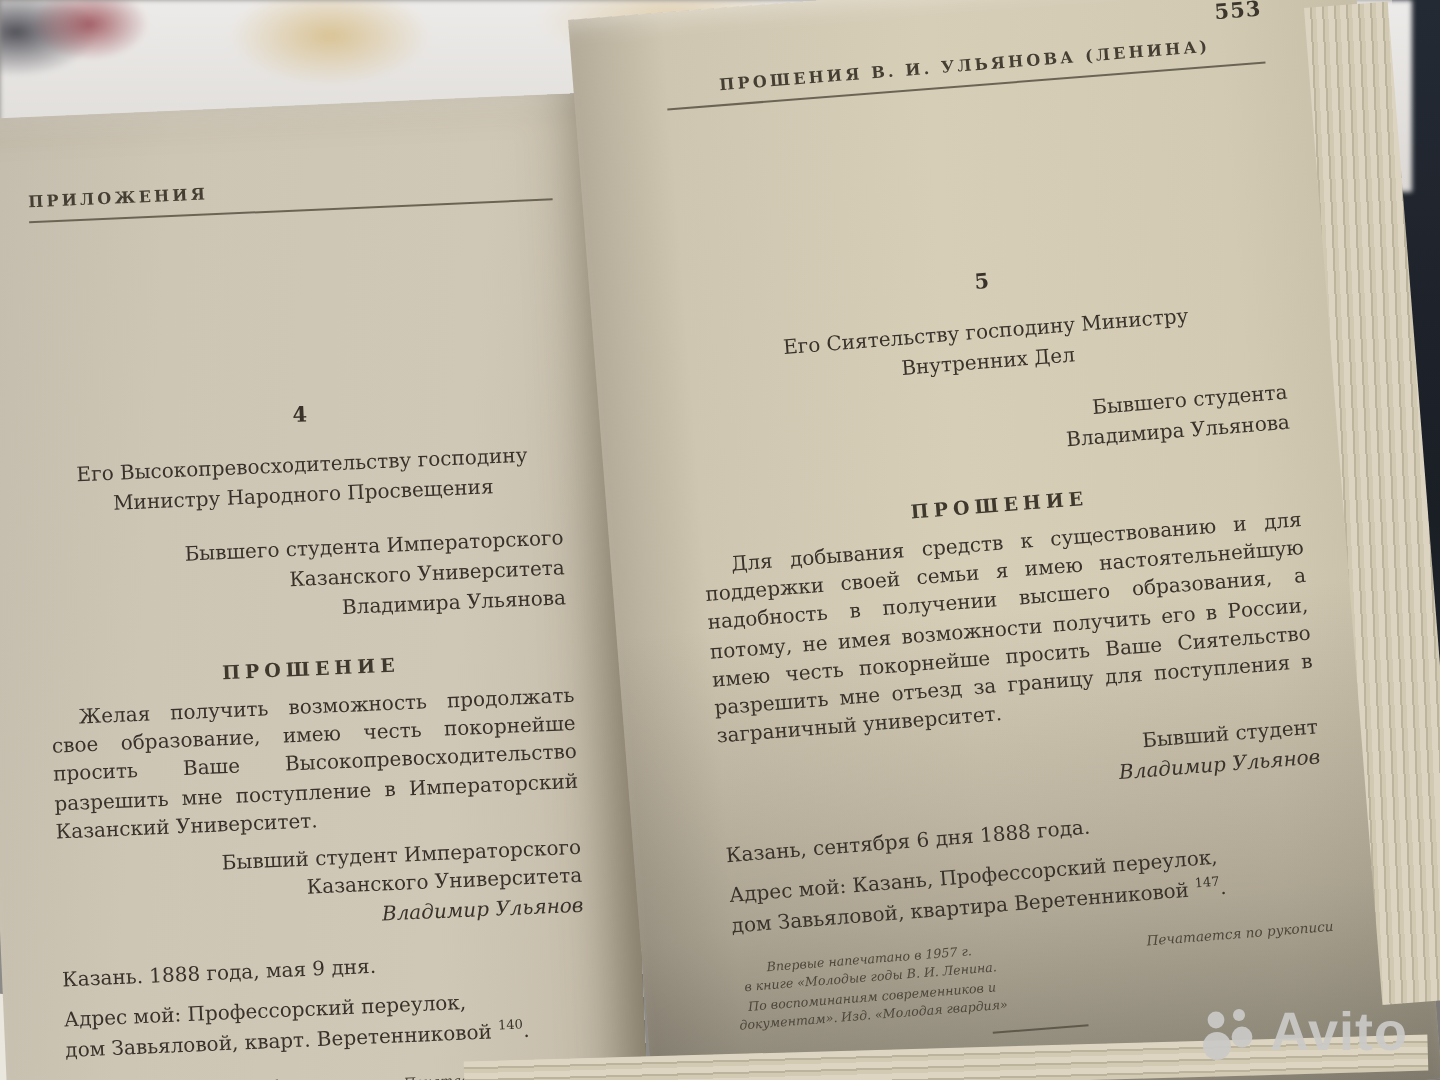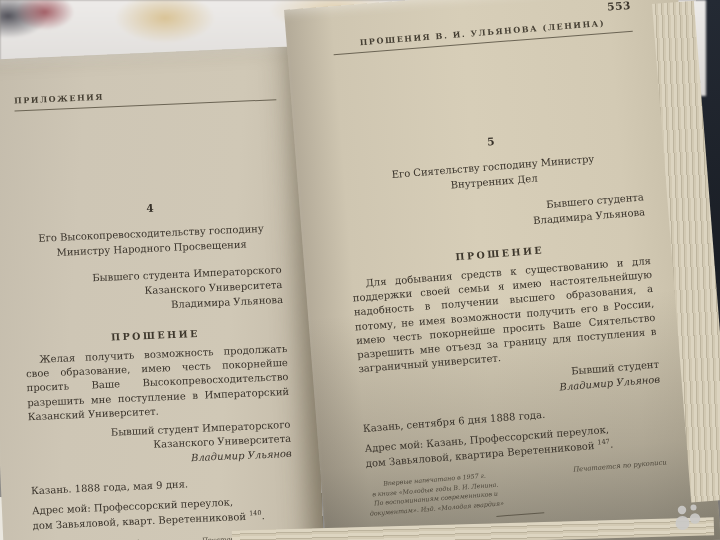--- a/index.html
+++ b/index.html
@@ -170,15 +170,16 @@
   <div class="fore-edge-right"></div>
   <div class="fore-edge-bottom"></div>
 
   <div class="watermark">
     <svg width="30" height="30" viewBox="0 0 30 30">
       <circle cx="8" cy="8" r="4.2" fill="#cbcac8"></circle>
       <circle cx="19.5" cy="5.5" r="3" fill="#cbcac8"></circle>
       <circle cx="8.5" cy="21" r="7" fill="#cbcac8"></circle>
       <circle cx="21" cy="16.5" r="5.2" fill="#cbcac8"></circle>
     </svg>
+    <span>Avito</span>
   </div>
 
 </div>
 
 </body></html>

